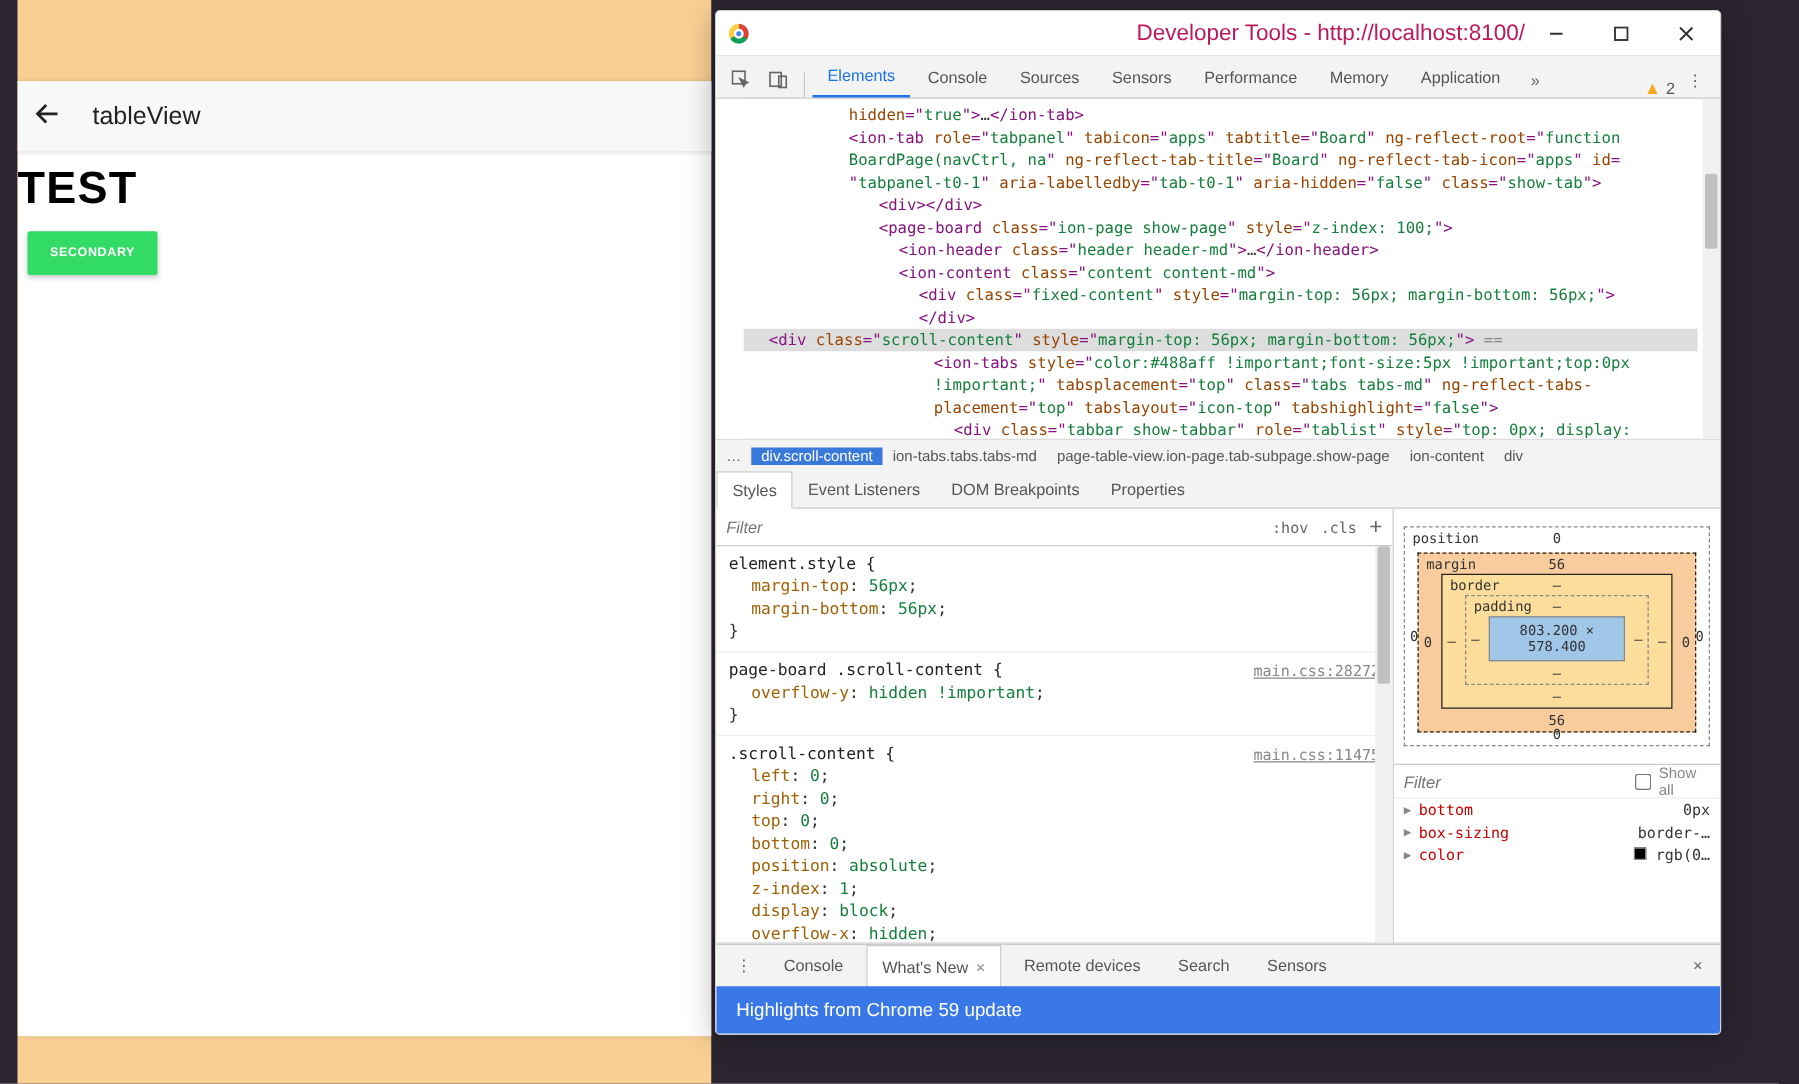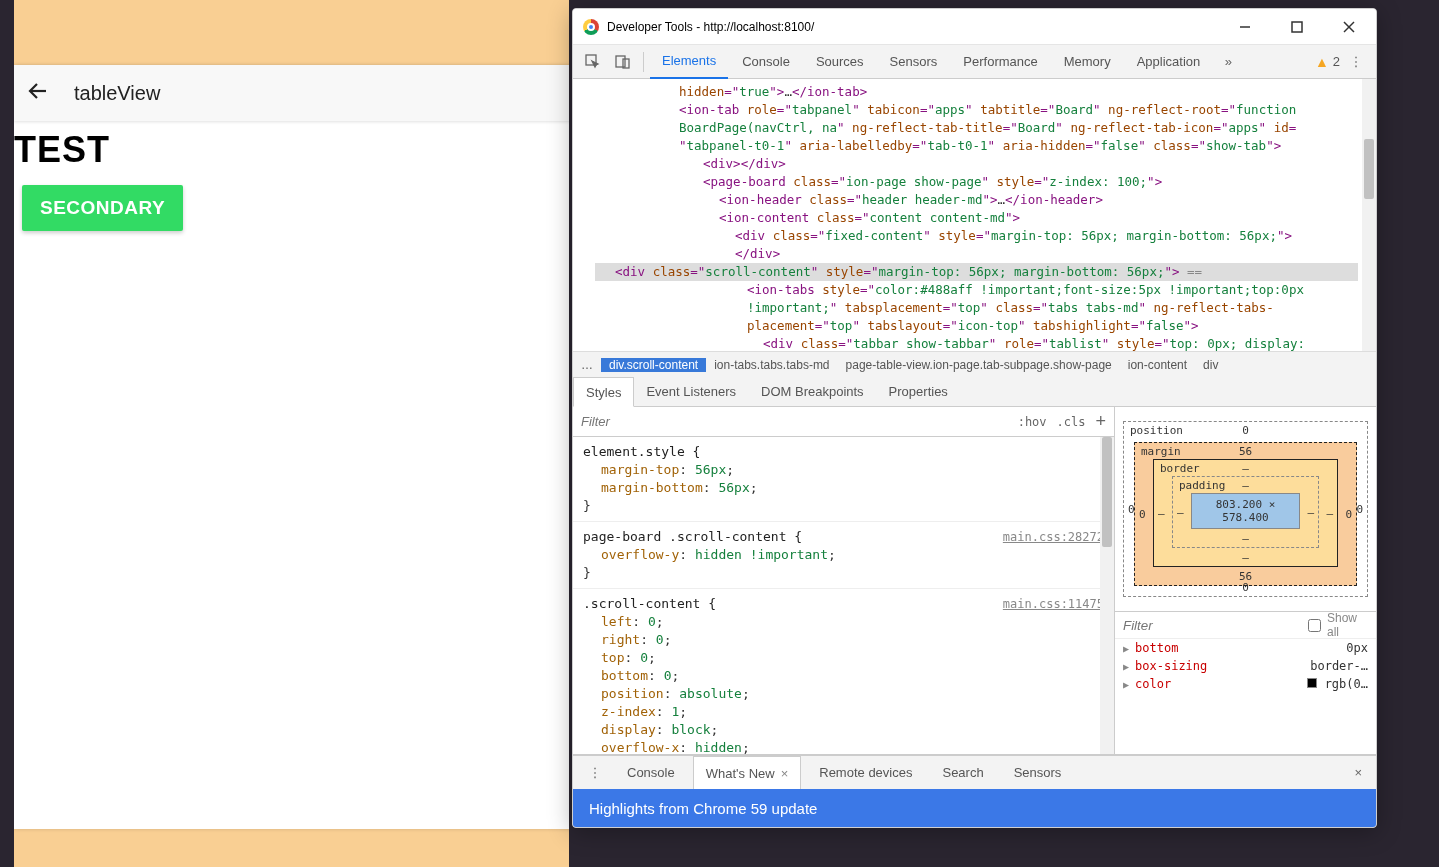--- a/index.html
+++ b/index.html
@@ -6,32 +6,32 @@
 body { font-family: "Segoe UI", Arial, sans-serif; background: #2a2530; width: 1439px; height: 867px; position: relative; overflow: hidden; }
 
 
 .mobile-wrap { position: absolute; left: 14px; top: 0; width: 555px; height: 867px; background: #f9cf93; overflow: hidden; }
 .mobile { position: absolute; left: 0; top: 65px; width: 640px; background: #fff; box-shadow: 0 0 4px rgba(0,0,0,.15); }
 .mobile-header { height: 56px; background: #f8f8f8; display: flex; align-items: center; padding: 0 12px; gap: 24px; box-shadow: 0 1px 3px rgba(0,0,0,.12); }
 .mobile-header svg { width: 24px; height: 24px; }
 .mobile-title { font-size: 20px; font-weight: 500; color: #222; }
 .mobile-body { padding: 0; min-height: 700px; }
 .mobile-h { font-size: 36px; font-weight: 700; letter-spacing: 1px; margin: 8px 0 14px 0; }
-.btn-secondary { display: inline-block; background: #32db64; color: #fff; font-weight: 600; font-size: 19px; padding: 12px 18px; border-radius: 2px; letter-spacing: .5px; box-shadow: 0 2px 4px rgba(0,0,0,.2); margin-left: 8px; }
+.btn-secondary { display: inline-block; background: #32db64; color: #fff; font-weight: 600; font-size: 10px; padding: 12px 18px; border-radius: 2px; letter-spacing: .5px; box-shadow: 0 2px 4px rgba(0,0,0,.2); margin-left: 8px; }
 
 
 .dt { position: absolute; left: 572px; top: 8px; width: 805px; height: 820px; background: #fff; border: 1px solid #cfcfcf; border-radius: 4px; box-shadow: 0 4px 24px rgba(0,0,0,.3); display: flex; flex-direction: column; font-size: 13px; color: #333; overflow: hidden; }
 .dt-title { height: 36px; display: flex; align-items: center; padding: 0 10px; gap: 8px; border-bottom: 1px solid #e5e5e5; background: #fff; }
 .dt-title .chrome-icon { width: 16px; height: 16px; border-radius: 50%; background: conic-gradient(#db4437 0 120deg,#0f9d58 120deg 240deg,#ffcd40 240deg 360deg); position: relative; }
 .dt-title .chrome-icon:after { content: ""; position: absolute; inset: 4px; background: #4285f4; border: 2px solid #fff; border-radius: 50%; }
-.dt-title-text { flex: 1; font-size: 12px; color: #000000; }
+.dt-title-text { flex: 1; font-size: 18px; color: #be185d; text-align: right; }
 .dt-winbtns { display: flex; gap: 18px; align-items: center; }
 .dt-winbtn { width: 34px; height: 28px; display: flex; align-items: center; justify-content: center; color: #555; }
 
-.dt-tabs { height: 34px; display: flex; align-items: center; border-bottom: 1px solid #ccc; background: #f3f3f3; padding: 0 6px; gap: 2px; }
+.dt-tabs { height: 34px; display: flex; align-items: flex-end; border-bottom: 1px solid #ccc; background: #f3f3f3; padding: 0 6px; gap: 2px; }
 .dt-iconbtn { width: 28px; height: 28px; display: flex; align-items: center; justify-content: center; color: #666; }
 .dt-tab { padding: 0 12px; height: 34px; display: flex; align-items: center; color: #555; cursor: pointer; }
 .dt-tab.active { color: #1a73e8; border-bottom: 2px solid #1a73e8; }
 .dt-spacer { flex: 1; }
 .warn-badge { display: flex; align-items: center; gap: 4px; color: #555; }
 .warn-tri { color: #f5a623; font-size: 14px; }
 
 .elements-pane { flex: 0 0 auto; height: 272px; position: relative; overflow: hidden; font-family: Menlo, Consolas, monospace; font-size: 12.5px; line-height: 18px; }
 .elements-gutter { position: absolute; left: 0; top: 0; bottom: 0; width: 22px; background: #fff; }
 .elements-tree { position: absolute; left: 22px; right: 14px; top: 0; padding: 4px 4px 0 4px; overflow: hidden; white-space: nowrap; }

